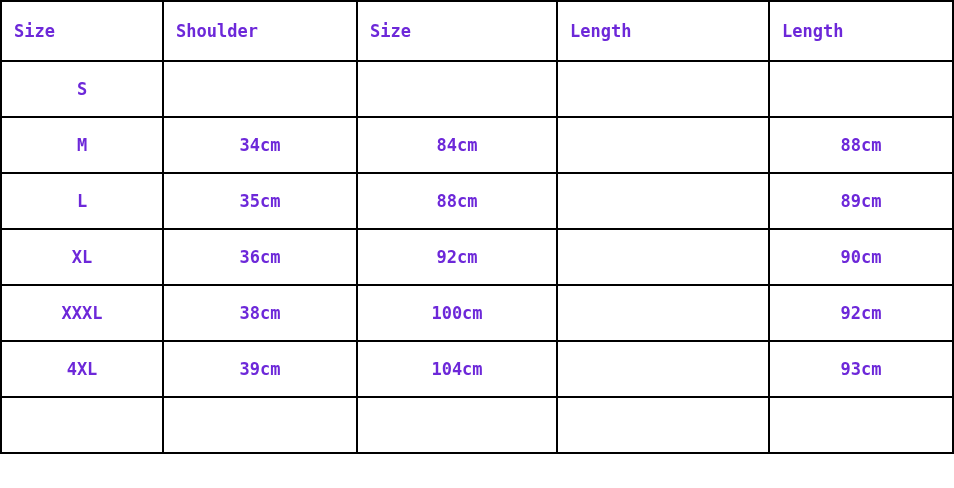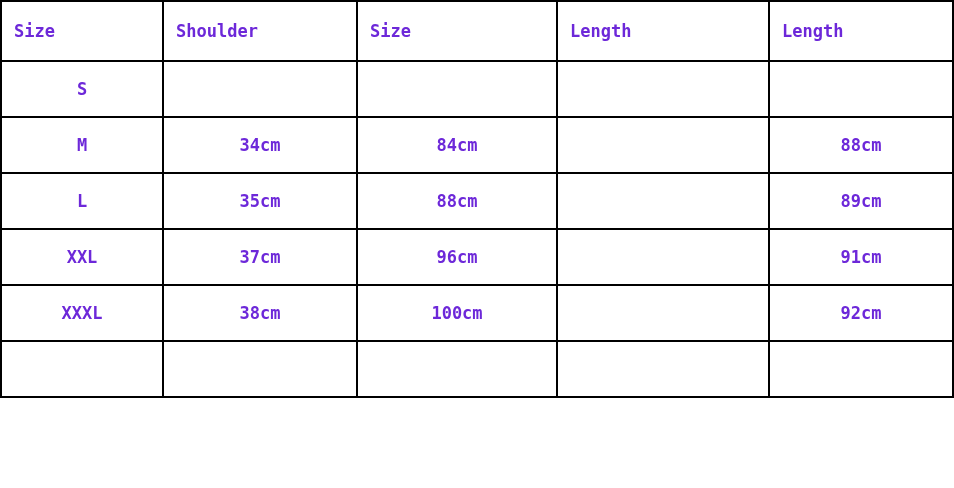--- a/index.html
+++ b/index.html
@@ -87,32 +87,39 @@
         <td>88cm</td>
       </tr>
       <tr>
         <td>L</td>
         <td>35cm</td>
         <td>88cm</td>
         <td></td>
         <td>89cm</td>
       </tr>
       <tr>
-        <td>XXL</td>
-        <td>37cm</td>
-        <td>96cm</td>
+        <td>XL</td>
+        <td>36cm</td>
+        <td>92cm</td>
         <td></td>
-        <td>91cm</td>
+        <td>90cm</td>
       </tr>
       <tr>
         <td>XXXL</td>
         <td>38cm</td>
         <td>100cm</td>
         <td></td>
         <td>92cm</td>
+      </tr>
+      <tr>
+        <td>4XL</td>
+        <td>39cm</td>
+        <td>104cm</td>
+        <td></td>
+        <td>93cm</td>
       </tr>
       <tr>
         <td></td>
         <td></td>
         <td></td>
         <td></td>
         <td></td>
       </tr>
     </tbody>
   </table>

